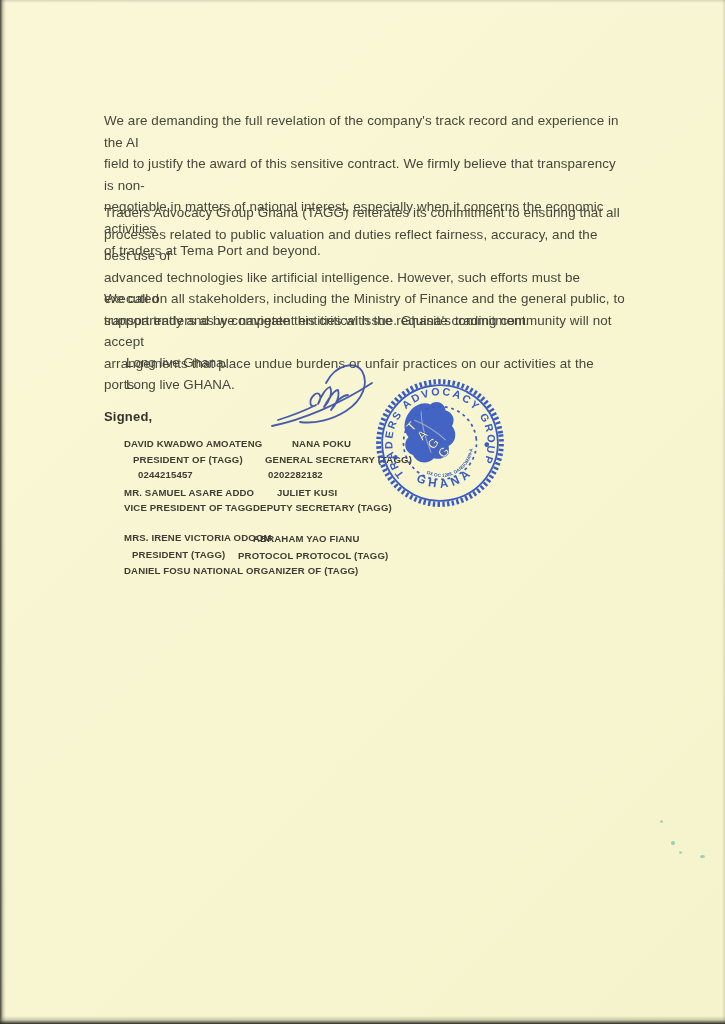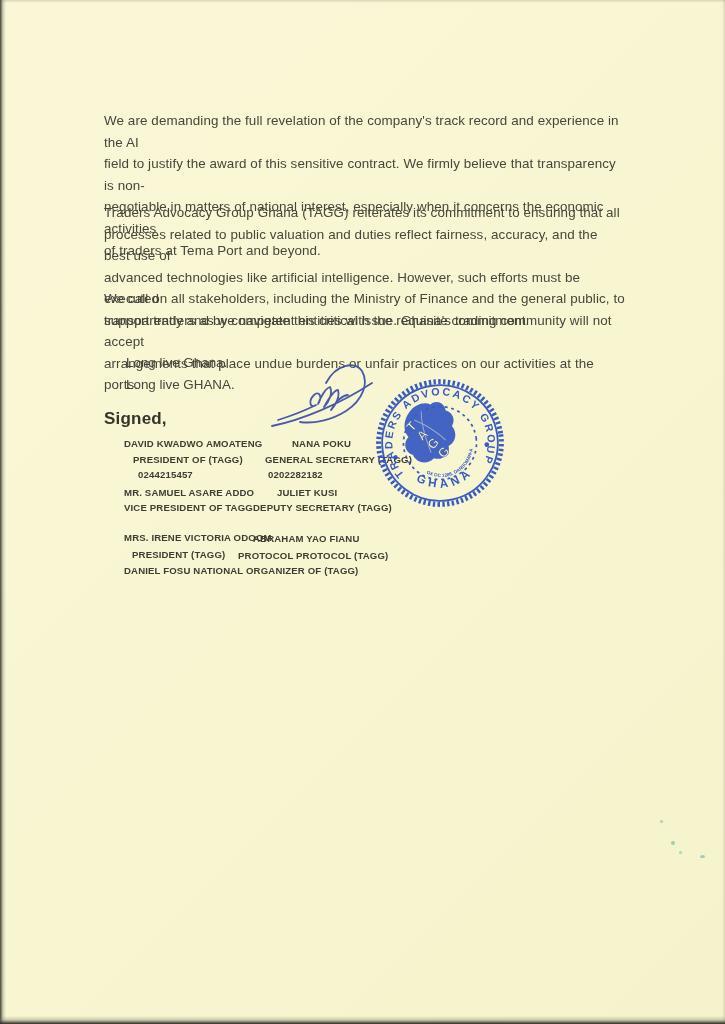--- a/index.html
+++ b/index.html
@@ -12,21 +12,21 @@
     background:linear-gradient(to right,rgba(35,35,30,.85),rgba(110,110,100,.30),rgba(0,0,0,0));}
   .edge-bottom{position:absolute;left:0;bottom:0;width:100%;height:8px;
     background:linear-gradient(to top,#2c2c27,rgba(120,118,98,.35),rgba(0,0,0,0));}
   .edge-top{position:absolute;left:0;top:0;width:100%;height:3px;
     background:linear-gradient(to bottom,rgba(140,138,118,.30),rgba(0,0,0,0));}
   .edge-right{position:absolute;right:0;top:0;width:3px;height:100%;
     background:linear-gradient(to left,rgba(160,158,130,.35),rgba(0,0,0,0));}
   .para{position:absolute;left:104px;width:522px;font-size:13.4px;line-height:21.6px;
     color:#46463c;letter-spacing:.1px;}
   .closing{position:absolute;left:104px;width:300px;font-size:13.4px;line-height:22px;color:#46463c;margin-left:22px;}
-  .signed{position:absolute;left:104px;font-size:17px;font-weight:700;color:#34342c;letter-spacing:.2px;}
+  .signed{position:absolute;left:104px;font-size:13px;font-weight:700;color:#34342c;letter-spacing:.2px;}
   .sig{position:absolute;font-size:9.6px;font-weight:700;color:#3d3d33;letter-spacing:.15px;white-space:nowrap;padding-left:20px;}
   .stamp-wrap{position:absolute;left:367px;top:370px;width:146px;height:146px;transform:rotate(-8deg);opacity:.93;}
   .sign-wrap{position:absolute;left:266px;top:358px;width:116px;height:80px;opacity:.92;}
   .speck{position:absolute;border-radius:50%;}
 </style>
 </head>
 <body>
 
 <div class="page">
 

